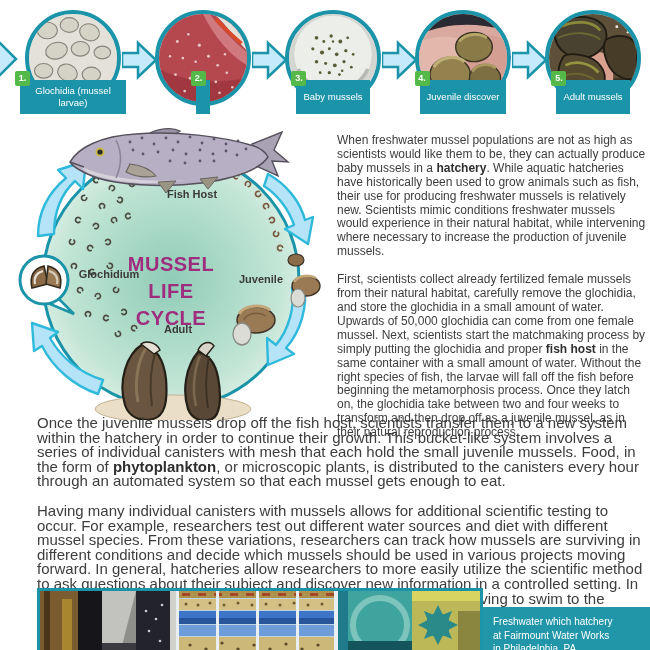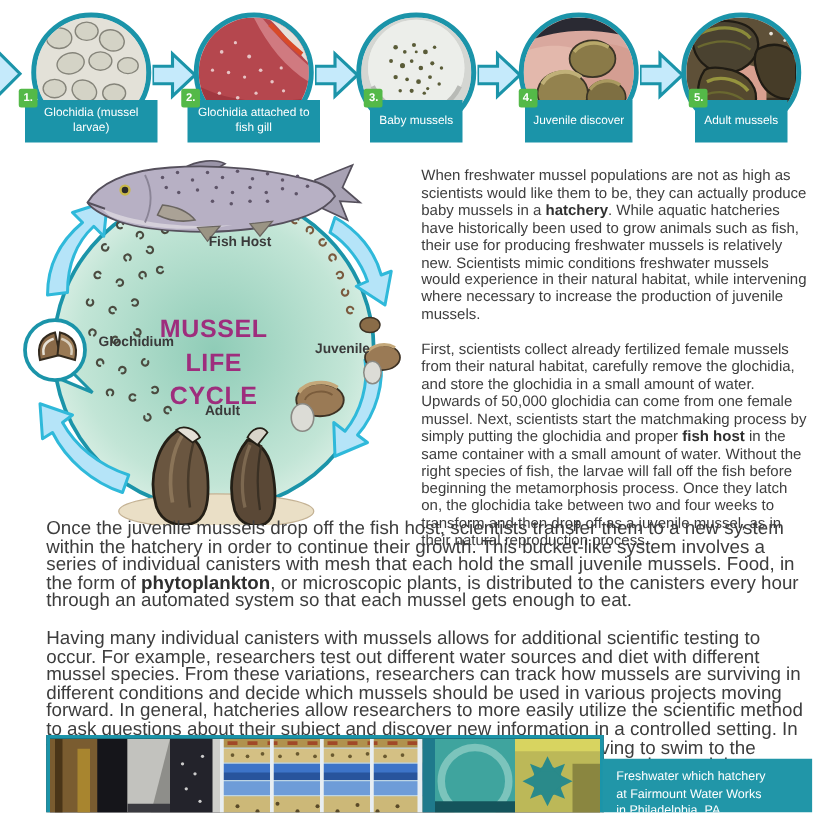--- a/index.html
+++ b/index.html
@@ -191,21 +191,20 @@
 
   <div class="step-caption" style="left:18px;">
     <div class="step-box">
       <span class="step-num">1.</span>
       <span>Glochidia (mussel larvae)</span>
     </div>
   </div>
   <div class="step-caption" style="left:148px;">
     <div class="step-box">
       <span class="step-num">2.</span>
-      <span>Glochidia attached to fish gill</span>
     </div>
   </div>
   <div class="step-caption" style="left:278px;">
     <div class="step-box">
       <span class="step-num">3.</span>
       <span>Baby mussels</span>
     </div>
   </div>
   <div class="step-caption" style="left:408px;">
     <div class="step-box">
@@ -351,21 +350,21 @@
       </g>
     </svg>
 
     <div class="cycle-title">
       <div>MUSSEL</div>
       <div>LIFE</div>
       <div>CYCLE</div>
     </div>
     <div class="cycle-label" style="left:184px;top:66px;">Fish Host</div>
     <div class="cycle-label" style="left:101px;top:146px;">Glochidium</div>
-    <div class="cycle-label" style="left:266px;top:151px;">Juvenile</div>
+    <div class="cycle-label" style="left:253px;top:151px;">Juvenile</div>
     <div class="cycle-label" style="left:170px;top:201px;">Adult</div>
   </div>
 
   <div class="intro-col">
     <p><span>When freshwater mussel populations are not as high as scientists would like them to be, they can actually produce baby mussels in a </span><b>hatchery</b><span>. While aquatic hatcheries have historically been used to grow animals such as fish, their use for producing freshwater mussels is relatively new. Scientists mimic conditions freshwater mussels would experience in their natural habitat, while intervening where necessary to increase the production of juvenile mussels.</span></p>
     <p><span>First, scientists collect already fertilized female mussels from their natural habitat, carefully remove the glochidia, and store the glochidia in a small amount of water. Upwards of 50,000 glochidia can come from one female mussel. Next, scientists start the matchmaking process by simply putting the glochidia and proper </span><b>fish host</b><span> in the same container with a small amount of water. Without the right species of fish, the larvae will fall off the fish before beginning the metamorphosis process. Once they latch on, the glochidia take between two and four weeks to transform and then drop off as a juvenile mussel, as in their natural reproduction process.</span></p>
   </div>
 
   <div class="wide-text">
     <p><span>Once the juvenile mussels drop off the fish host, scientists transfer them to a new system within the hatchery in order to continue their growth. This bucket-like system involves a series of individual canisters with mesh that each hold the small juvenile mussels. Food, in the form of </span><b>phytoplankton</b><span>, or microscopic plants, is distributed to the canisters every hour through an automated system so that each mussel gets enough to eat.</span></p>

